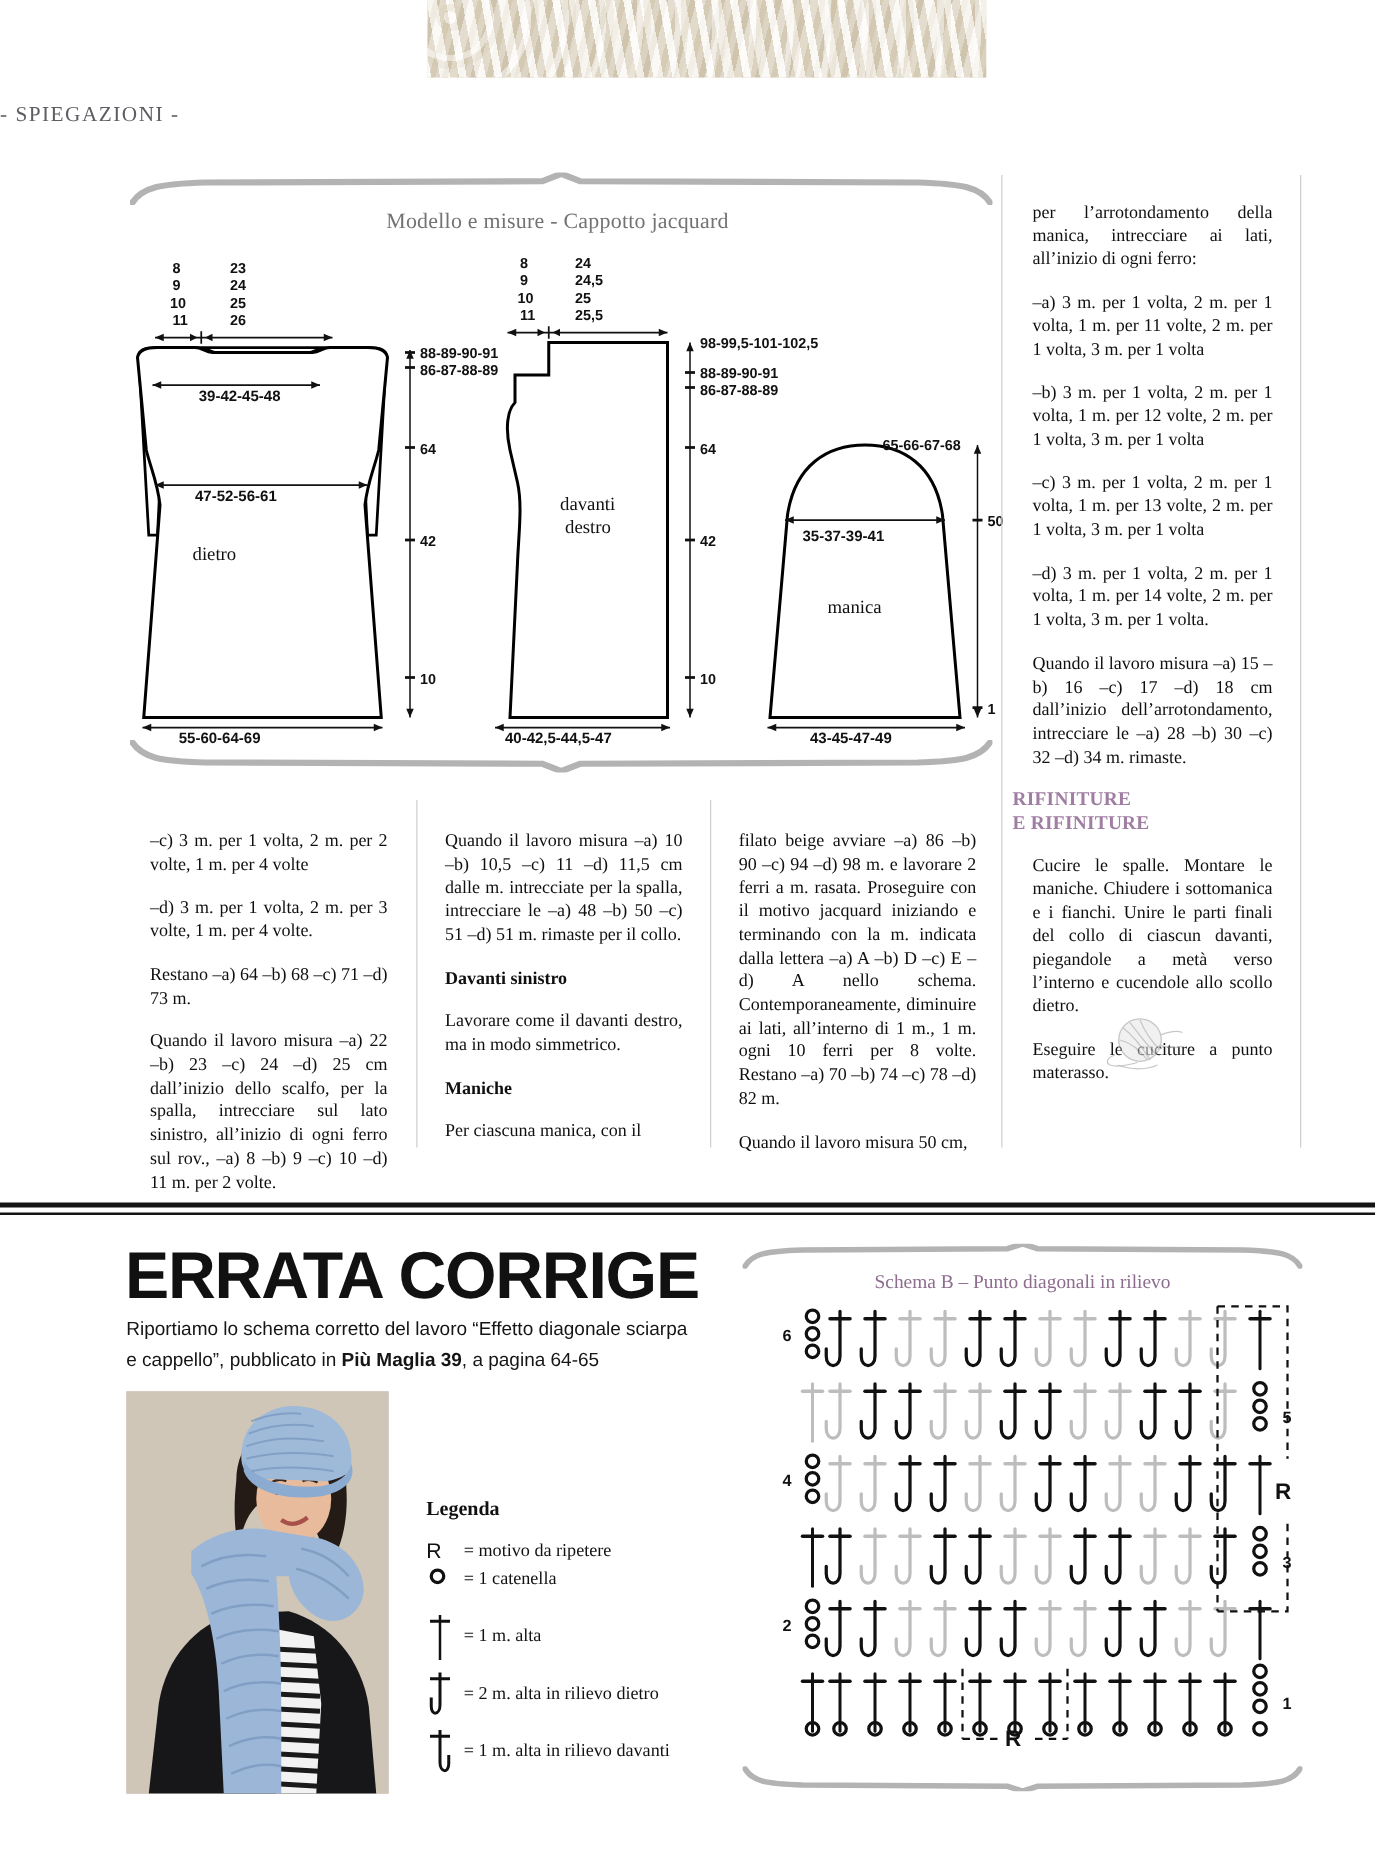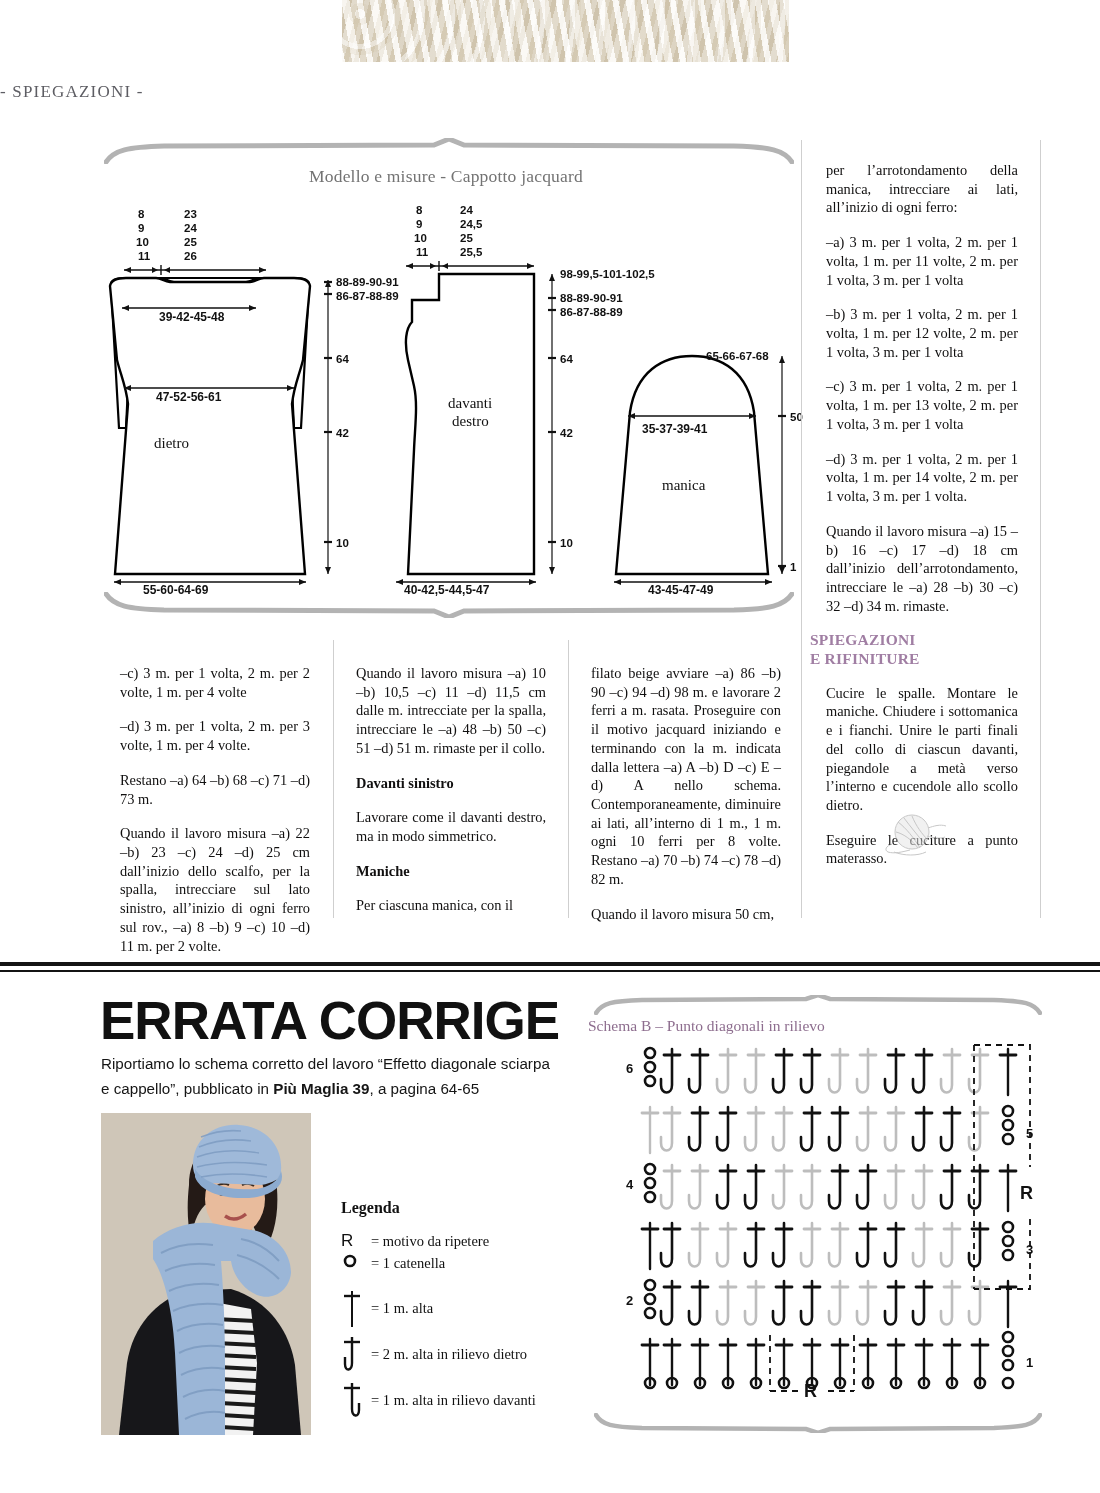--- a/index.html
+++ b/index.html
@@ -133,21 +133,21 @@
     display:flex; align-items:center; font-size:14.5px; margin-bottom:2px;
     font-family:"Liberation Serif", serif;
   }
   .legend-row .sym{ width:30px; flex:0 0 30px; text-align:left; }
   .legend-row.tall{ height:46px; margin-bottom:0; }
   .legend-row.tall .sym{ height:46px; position:relative; }
 
   
   .schemab-wrap{ position:absolute; left:588px; top:995px; width:460px; height:430px; }
   .schemab-title{
-    position:absolute; left:0; top:22px; width:460px; text-align:left;
+    position:absolute; left:0; top:22px; width:460px; text-align:center;
     color:#8d6d8e; font-size:15.5px; font-family:"Liberation Serif", serif;
   }
   .schemab-chart{ position:absolute; left:0; top:44px; width:460px; height:360px; }
 </style>
 </head>
 <body>
 
 <div class="swatch-strip"></div>
 
 <div class="spiegazioni">- SPIEGAZIONI -</div>
@@ -327,21 +327,21 @@
   <p>Quando il lavoro misura 50 cm,</p>
 </div>
 
 <div class="col" style="left:810px; top:145px; width:224px;">
   <p>per l’arrotondamento della manica, intrecciare ai lati, all’inizio di ogni ferro:</p>
   <p>–a) 3 m. per 1 volta, 2 m. per 1 volta, 1 m. per 11 volte, 2 m. per 1 volta, 3 m. per 1 volta</p>
   <p>–b) 3 m. per 1 volta, 2 m. per 1 volta, 1 m. per 12 volte, 2 m. per 1 volta, 3 m. per 1 volta</p>
   <p>–c) 3 m. per 1 volta, 2 m. per 1 volta, 1 m. per 13 volte, 2 m. per 1 volta, 3 m. per 1 volta</p>
   <p>–d) 3 m. per 1 volta, 2 m. per 1 volta, 1 m. per 14 volte, 2 m. per 1 volta, 3 m. per 1 volta.</p>
   <p>Quando il lavoro misura –a) 15 –b) 16 –c) 17 –d) 18 cm dall’inizio dell’arrotondamento, intrecciare le –a) 28 –b) 30 –c) 32 –d) 34 m. rimaste.</p>
-  <div class="col-r-head">SPIEGAZIONI</div>
+  <div class="col-r-head">RIFINITURE</div>
   <div class="col-r-head" style="margin-top:0;">E RIFINITURE</div>
   <p>Cucire le spalle. Montare le maniche. Chiudere i sottomanica e i fianchi. Unire le parti finali del collo di ciascun davanti, piegandole a metà verso l’interno e cucendole allo scollo dietro.</p>
   <p>Eseguire le cuciture a punto materasso.</p>
 </div>
 
 <div class="yarnball">
   <svg viewBox="0 0 70 56" width="70" height="56">
     <g stroke="#9a9a9a" stroke-width="1" fill="none">
       <circle cx="32" cy="24" r="17" fill="#e6e6e6"></circle>
       <path d="M18,14 C26,20 34,30 40,40"></path>

